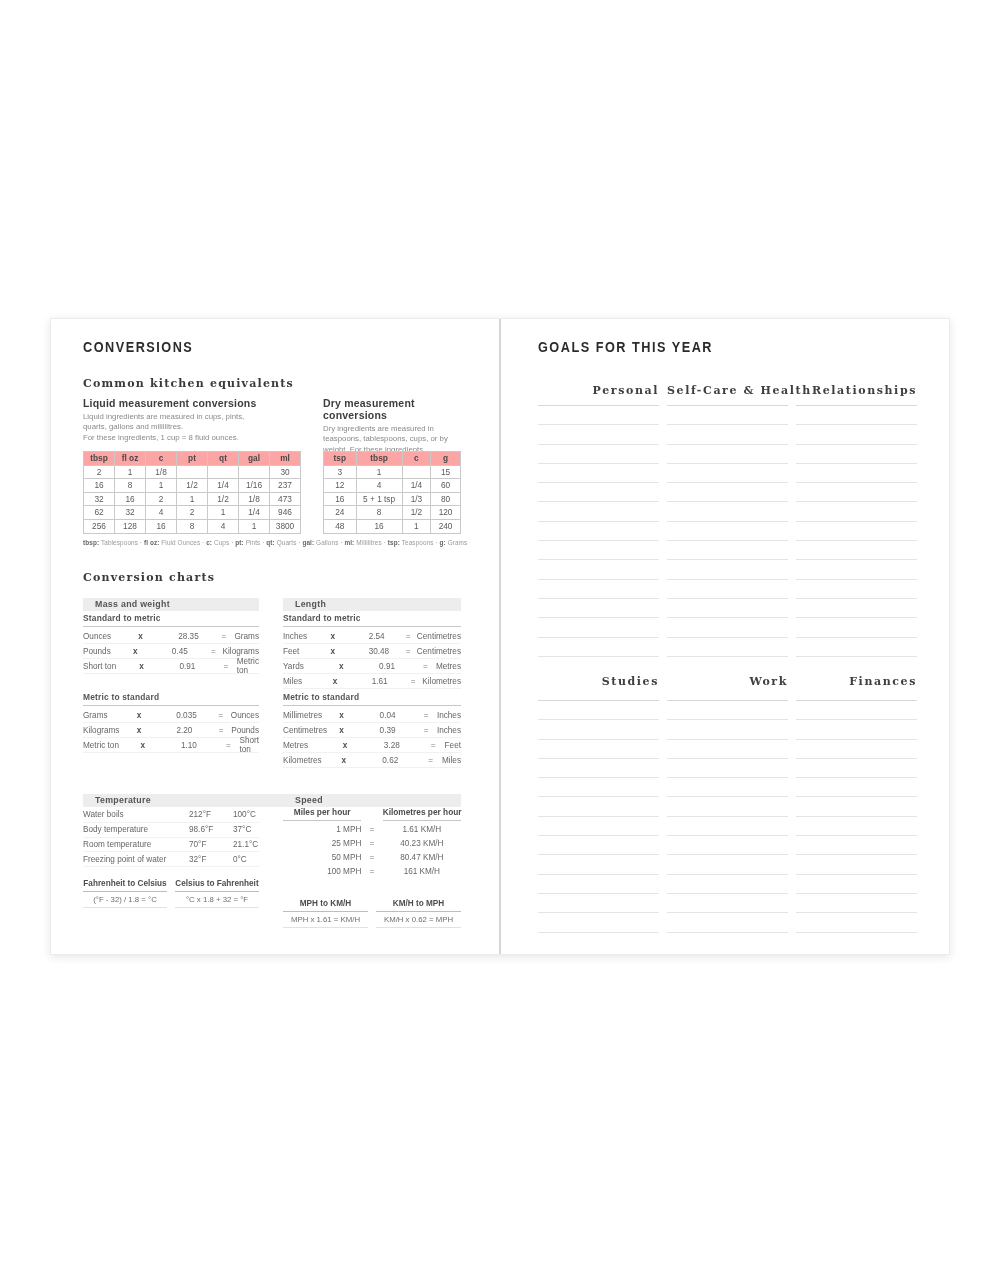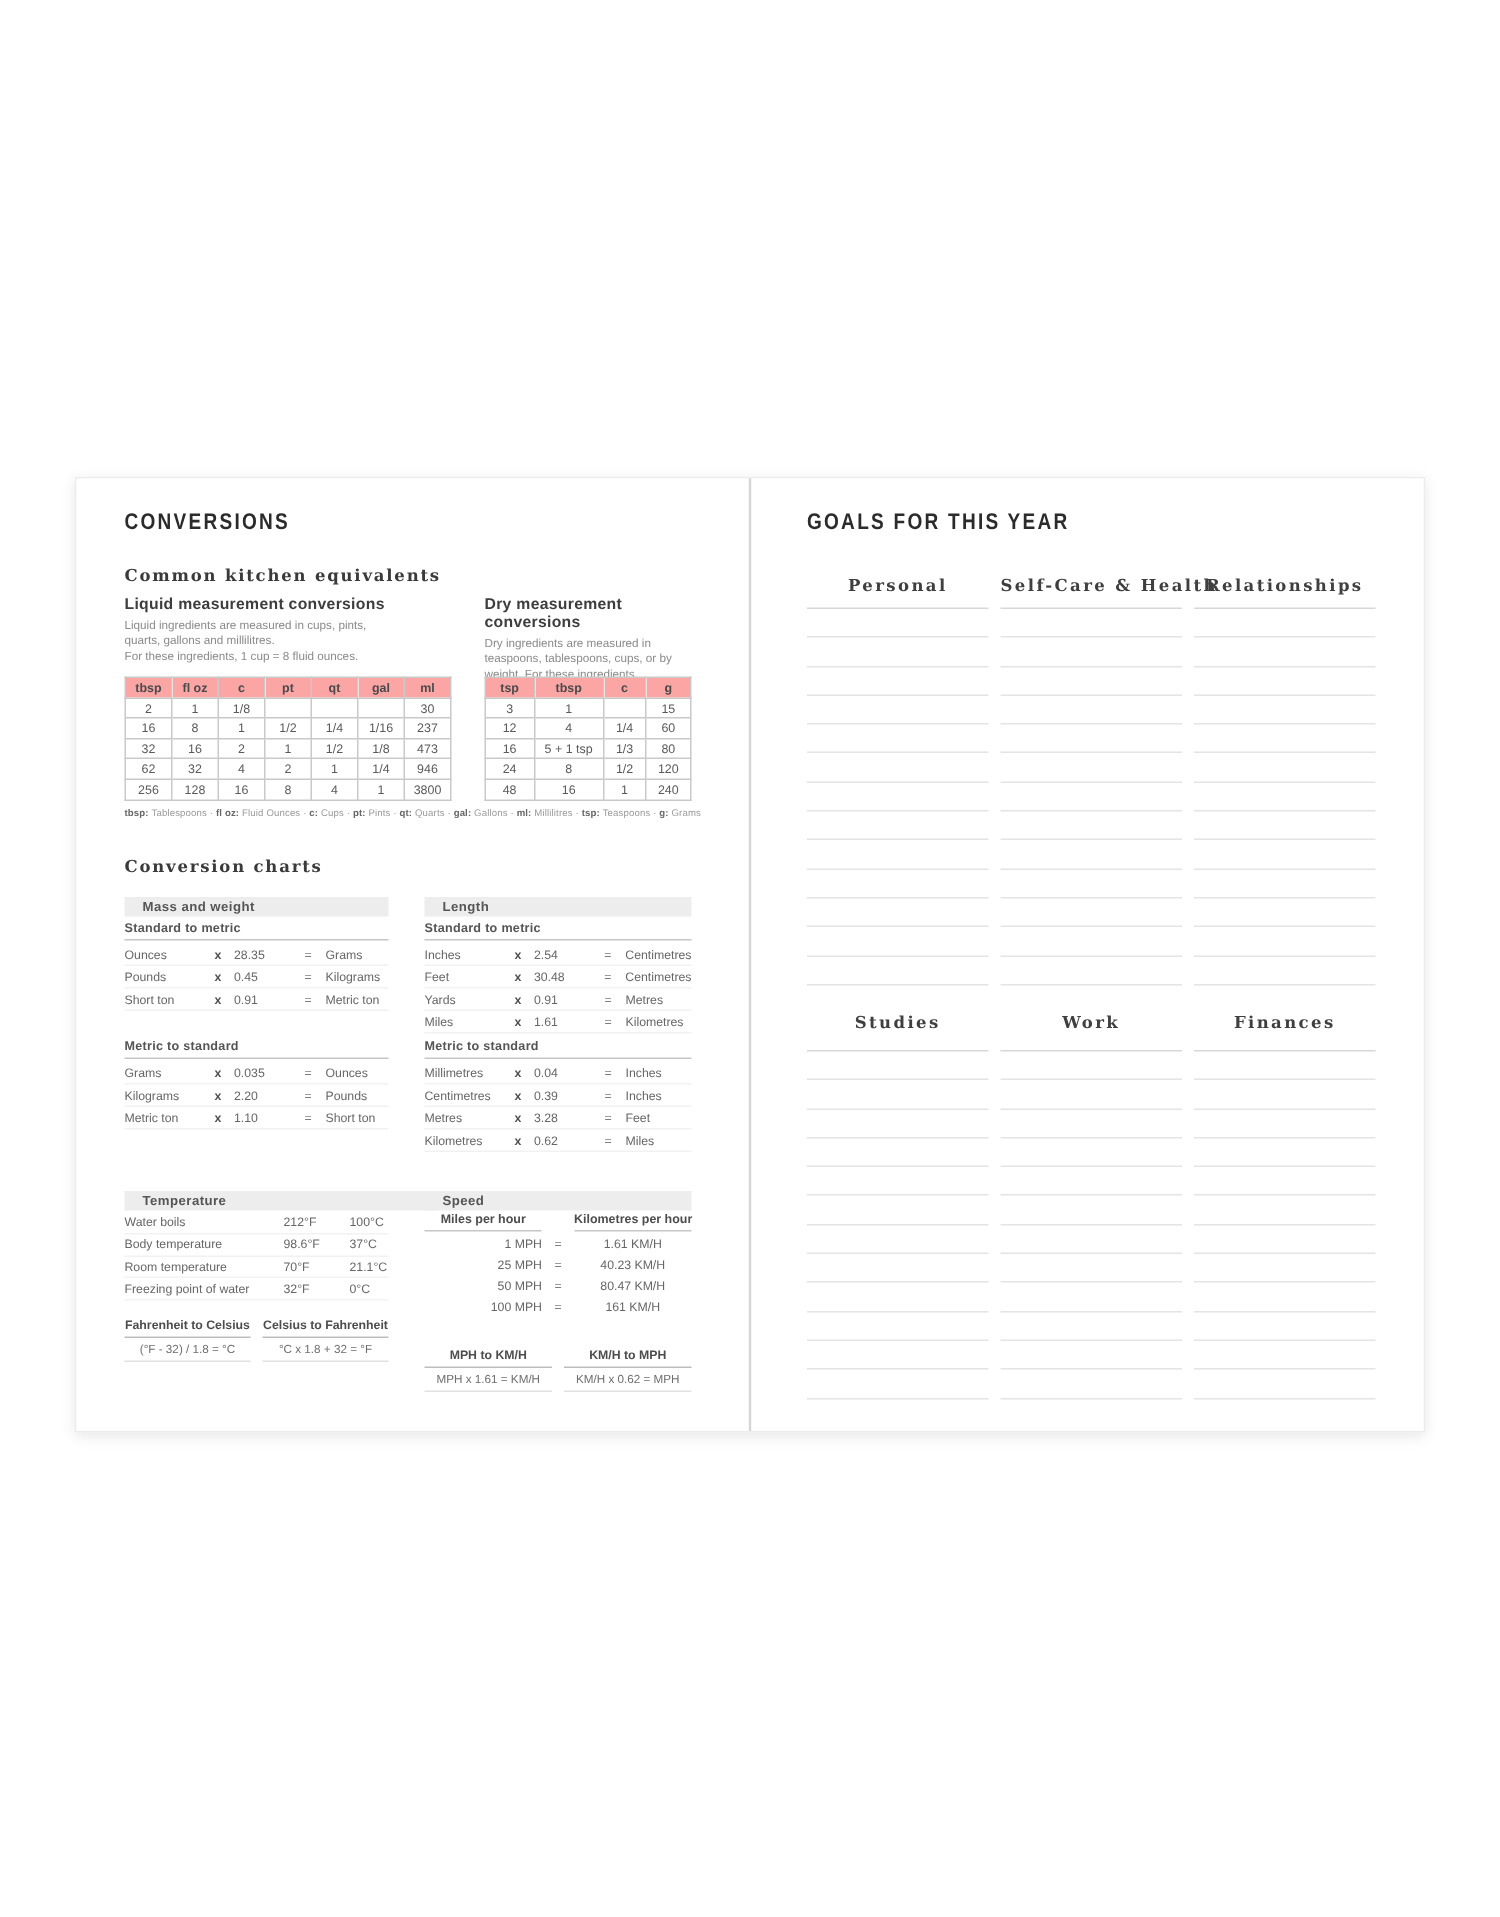--- a/index.html
+++ b/index.html
@@ -47,21 +47,21 @@
     height:13px;line-height:13px;background:#ededed;color:#555;
     font-size:8.8px;font-weight:600;padding-left:12px;letter-spacing:.3px;box-sizing:border-box;
   }
   .subhead{
     font-size:8.4px;font-weight:700;color:#555;padding-bottom:3px;
     border-bottom:1px solid #c6c6c6;margin-bottom:2px;letter-spacing:.2px;
   }
   .factors .row{display:flex;align-items:center;height:14px;border-bottom:1px solid #f1f1f1;font-size:8.2px;color:#666;}
   .factors .cell:nth-child(1){width:60px;}
   .factors .cell:nth-child(2){width:13px;font-weight:700;color:#4d4d4d;}
-  .factors .cell:nth-child(3){width:47px;}
+  .factors .cell:nth-child(3){width:47px;margin-left:28px;}
   .factors .cell:nth-child(4){width:14px;color:#7d7d7d;}
   .factors .cell:nth-child(5){flex:1;}
 
   .temp-rows .row{display:flex;align-items:center;height:13.8px;border-bottom:1px solid #f2f2f2;font-size:8.2px;color:#666;}
   .temp-rows .cell:nth-child(1){width:106px;}
   .temp-rows .cell:nth-child(2){width:44px;}
   .temp-rows .cell:nth-child(3){flex:1;}
 
   .speed-heads{display:flex;margin-bottom:2px;}
   .speed-heads .sh{
@@ -76,21 +76,21 @@
 
   .mini{display:flex;gap:8px;}
   .mini .half{flex:1;text-align:center;}
   .mini .mh{font-size:8.2px;font-weight:700;color:#4d4d4d;border-bottom:1px solid #bdbdbd;padding-bottom:3px;white-space:nowrap;}
   .mini .mf{font-size:7.8px;color:#6e6e6e;padding:3px 0;border-bottom:1px solid #e2e2e2;white-space:nowrap;}
 
   .goal-group{display:flex;gap:8px;width:379px;}
   .goal-col{width:121px;}
   .goal-h{
     font-family:"DejaVu Serif","Liberation Serif",serif;font-size:11px;font-weight:700;
-    letter-spacing:1.6px;color:#3f3f3f;text-align:center;height:22px;box-sizing:border-box;
+    letter-spacing:1.6px;color:#3f3f3f;text-align:right;height:22px;box-sizing:border-box;
     border-bottom:1.4px solid #d8d8d8;white-space:nowrap;
   }
   .g2 .goal-h{height:26px;}
   .rule{height:18.3px;border-bottom:1.4px solid #e4e4e4;}
 </style>
 </head>
 <body>
 
 <div class="spread">
 

